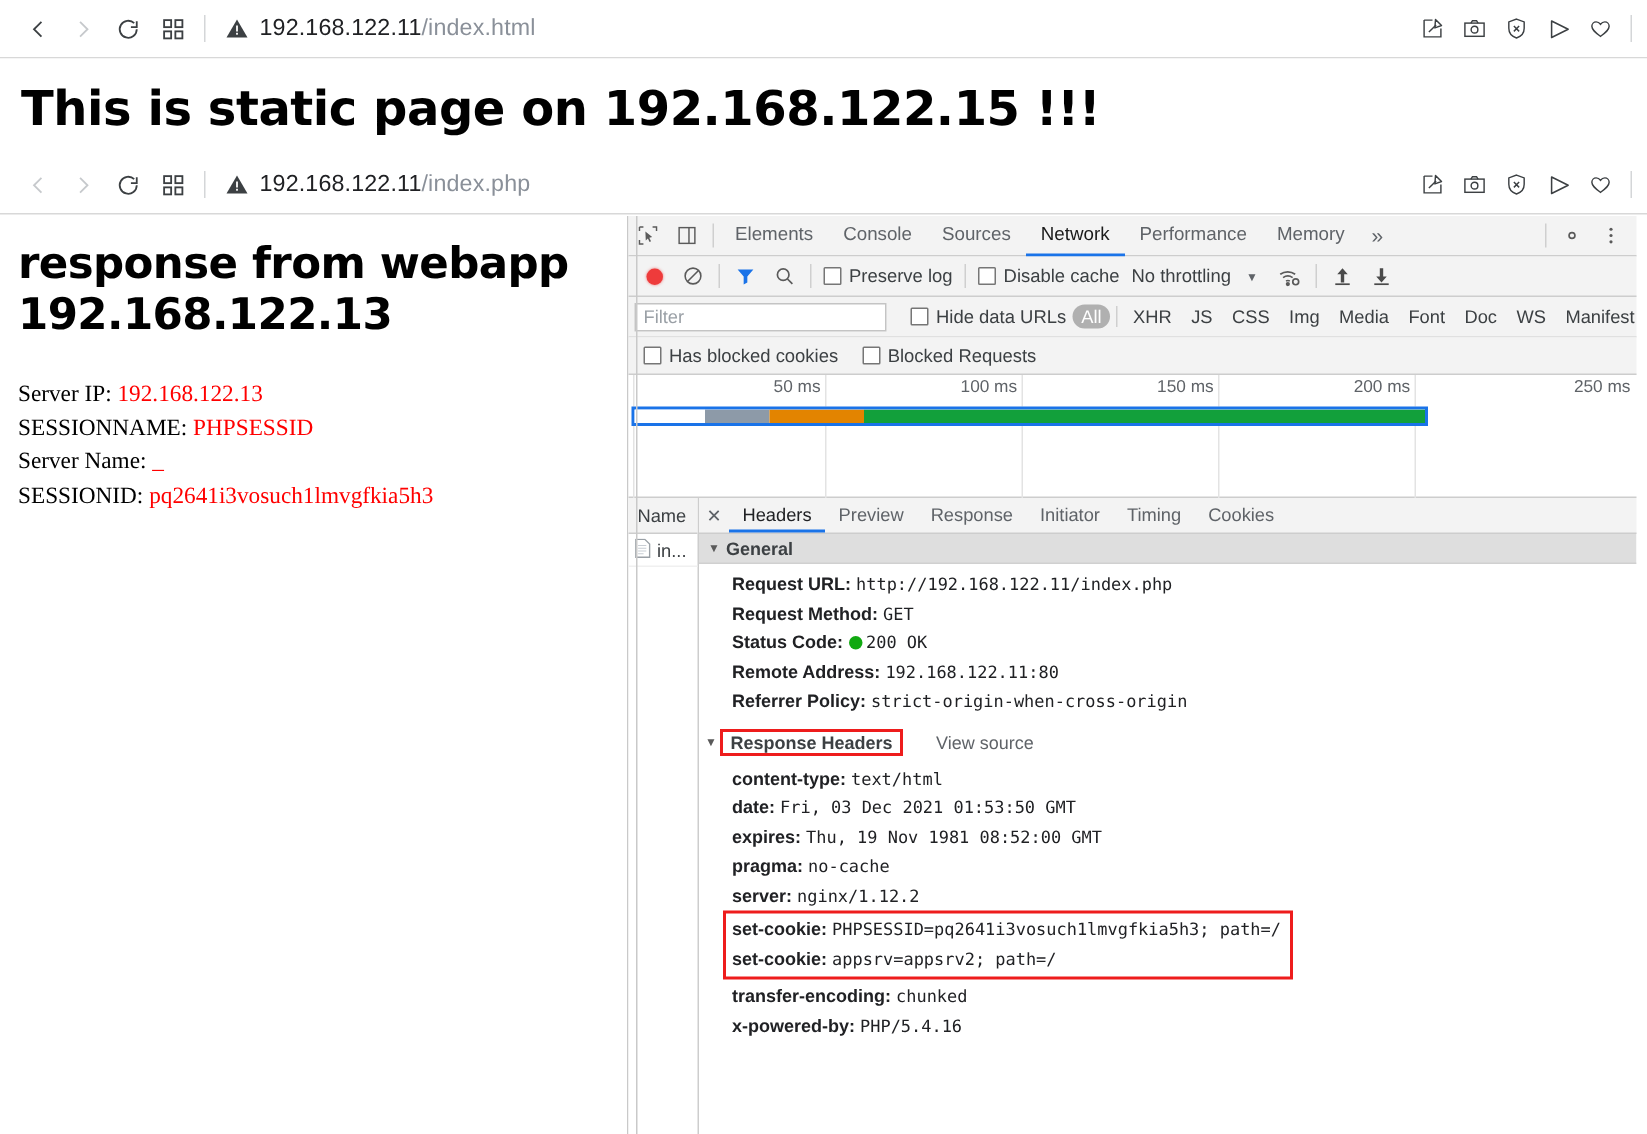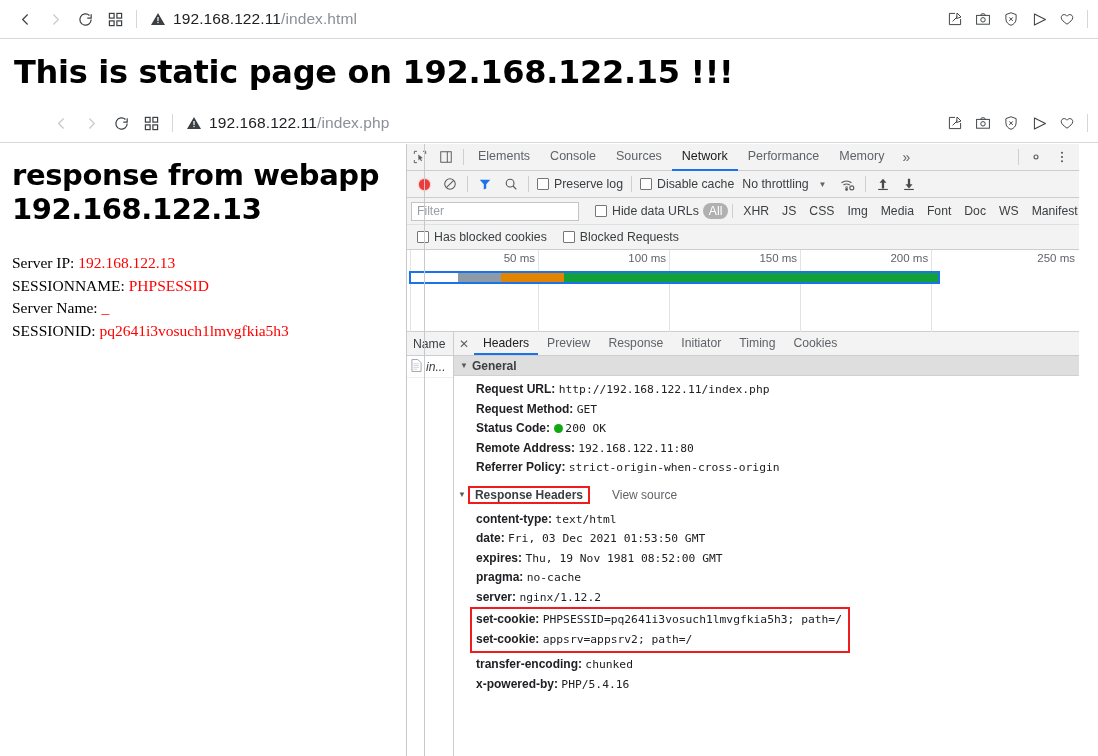--- a/index.html
+++ b/index.html
@@ -40,21 +40,21 @@
   .chrome-right {
     margin-left: auto; display: flex; align-items: center; padding-right: 10px;
   }
   .chrome-right .ic {
     width: 28px; height: 28px; display: flex; align-items: center; justify-content: center;
     color: #3c4043;
   }
   .chrome-right .end-sep { width:1px; height:18px; background:#d4d6d8; margin-left:6px; }
 
   #bar1 { top: 0; }
-  #bar2 { top: 104px; padding-left: 36px; }
+  #bar2 { top: 104px; }
 
   
   #page1 {
     position: absolute; top: 39px; left: 0; width: 1098px; height: 65px;
     background: #fff; overflow: hidden;
   }
   #page1 h1 {
     margin: 0; padding: 14px 0 0 14px;
     font-family: "DejaVu Sans", sans-serif;
     font-size: 32px; font-weight: bold; color: #000; letter-spacing: -0.3px;
@@ -78,21 +78,21 @@
   }
   .info-block .val { color: #ff0000; }
 
   .pane-split {
     position: absolute; top: 144px; left: 424px; width: 1px; height: 612px;
     background: #c9c9c9;
   }
 
   
   #devtools {
-    position: absolute; top: 144px; left: 406px; width: 673px; height: 612px;
+    position: absolute; top: 144px; left: 418px; width: 673px; height: 612px;
     background: #ffffff;
     font-family: "Liberation Sans", sans-serif;
     font-size: 12px; color: #333;
     display: flex; flex-direction: column;
     border-left: 1px solid #c9c9c9;
   }
 
   .dt-tabbar {
     height: 27px; display: flex; align-items: center;
     border-bottom: 1px solid #cdcdcd; background: #f3f3f3;
@@ -180,21 +180,21 @@
   .dt-namecol {
     width: 47px; flex: 0 0 47px; border-right: 1px solid #cdcdcd; background: #fff;
   }
   .namecol-head {
     height: 24px; display: flex; align-items: center; padding-left: 6px;
     font-size: 12.2px; color: #3c4043; background: #f3f3f3;
     border-bottom: 1px solid #cdcdcd;
   }
   .req-row {
     height: 22px; display: flex; align-items: center; gap: 4px; padding-left: 4px;
-    font-size: 12.2px; color: #3c4043; border-bottom: 1px solid #f0f0f0; font-style: italic;
+    font-size: 12.2px; color: #3c4043; border-bottom: 1px solid #f0f0f0;
   }
 
   .dt-detail { flex: 1 1 auto; display: flex; flex-direction: column; min-width: 0; background: #fff; }
   .detail-tabs {
     height: 24px; display: flex; align-items: stretch; background: #f3f3f3;
     border-bottom: 1px solid #cdcdcd; flex: 0 0 auto;
   }
   .dtab {
     padding: 0 9px; display: flex; align-items: center; font-size: 12.2px;
     color: #5f6368; border-bottom: 2px solid transparent; white-space: nowrap;

